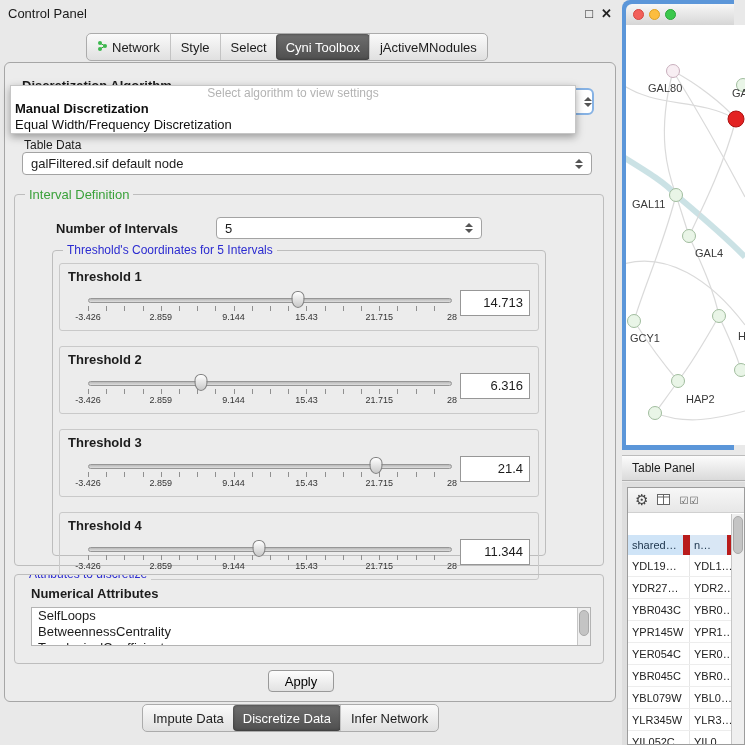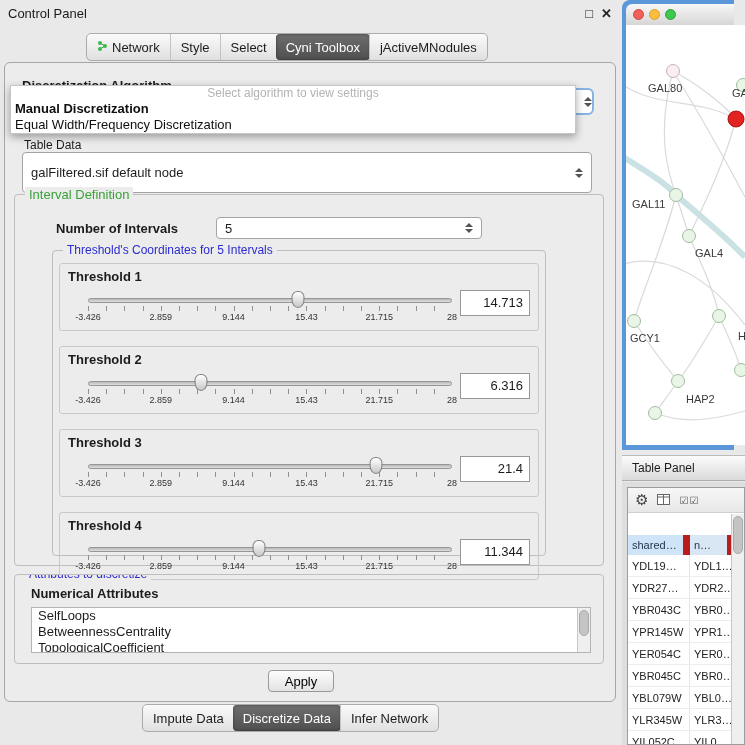--- a/index.html
+++ b/index.html
@@ -36,21 +36,21 @@
   .thresholds{position:absolute;left:0;top:12px;right:0;}
   .tpanel{position:relative;height:68px;margin:0 6px 15px 6px;border:1px solid #c9c9c9;border-radius:3px;}
   .tlabel{position:absolute;left:8px;top:5px;font-size:13px;font-weight:bold;}
   .slider{position:absolute;left:28px;top:26px;width:364px;height:34px;}
   .slider-track{position:absolute;left:0;top:8px;width:100%;height:5px;background:linear-gradient(#b9b9b9,#dedede);border:1px solid #969696;border-radius:3px;}
   .slider-thumb{position:absolute;top:1px;width:13px;height:17px;transform:translateX(-50%);background:linear-gradient(#ffffff,#c8c8c8);border:1px solid #828282;border-radius:6px 6px 50% 50%;z-index:2;}
   .slider-ticks{position:absolute;left:0;top:16px;width:100%;height:5px;background:repeating-linear-gradient(to right,#8f8f8f 0,#8f8f8f 1px,transparent 1px,transparent 18.2px);}
   .tick-labels{position:absolute;left:0;top:22px;width:100%;height:11px;}
   .tick-labels span{position:absolute;transform:translateX(-50%);font-size:9px;color:#333;white-space:nowrap;}
   .value-box{position:absolute;right:8px;top:26px;width:70px;height:26px;background:#fff;border:1px solid #979797;font-size:13px;text-align:right;line-height:24px;padding-right:6px;}
-  .listbox{position:absolute;left:16px;top:32px;width:560px;height:46px;background:#fff;border:1px solid #b3b3b3;overflow:hidden;}
+  .listbox{position:absolute;left:16px;top:32px;width:560px;height:39px;background:#fff;border:1px solid #b3b3b3;overflow:hidden;}
   .list-item{font-size:13px;line-height:16px;padding-left:6px;color:#1c1c1c;}
   .vscroll{position:absolute;right:0;top:0;bottom:0;width:13px;background:#efefef;border-left:1px solid #c6c6c6;}
   .vthumb{position:absolute;left:1px;right:1px;top:2px;height:26px;background:#c4c4c4;border:1px solid #a9a9a9;border-radius:5px;}
   .apply{position:absolute;left:268px;top:670px;width:66px;height:22px;background:linear-gradient(#fdfdfd,#e2e2e2);border:1px solid #999;border-radius:4px;font-size:13px;font-family:"Liberation Sans",sans-serif;}
   
   .net-window{position:absolute;left:622px;top:0;width:112px;height:450px;background:var(--window_frame_blue,#5b96d9);border-top-left-radius:8px;}
   .net-titlebar{position:absolute;left:4px;top:4px;right:0;height:21px;background:linear-gradient(#f7f7f7,#d6d6d6);border-top-left-radius:6px;display:flex;align-items:center;gap:5px;padding-left:7px;}
   .light{width:11px;height:11px;border-radius:50%;}
   .light.red{background:#f2605a;border:1px solid #d5463f;}
   .light.yellow{background:#fcbd3f;border:1px solid #dea123;}
@@ -130,21 +130,21 @@
 </div>
 
 <div class="popup">
   <div class="popup-placeholder">Select algorithm to view settings</div>
   <div class="popup-opt bold">Manual Discretization</div>
   <div class="popup-opt">Equal Width/Frequency Discretization</div>
 </div>
 
 <div class="label" style="left:24px;top:138px;font-size:12px;">Table Data</div>
 
-<div class="combo" style="left:22px;top:152px;width:570px;height:41px;">
+<div class="combo" style="left:22px;top:152px;width:570px;height:23px;">
   <span class="val">galFiltered.sif default node</span>
   <span class="stepper">
       <i class="up"></i>
       <i class="dn"></i>
     </span>
 </div>
 
 <div class="groupbox" style="left:14px;top:194px;width:590px;height:372px;">
   <span class="gb-title green">Interval Definition</span>
 </div>

